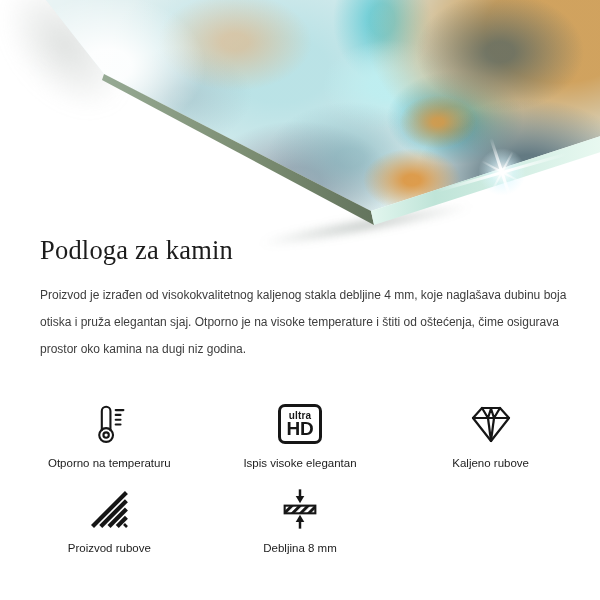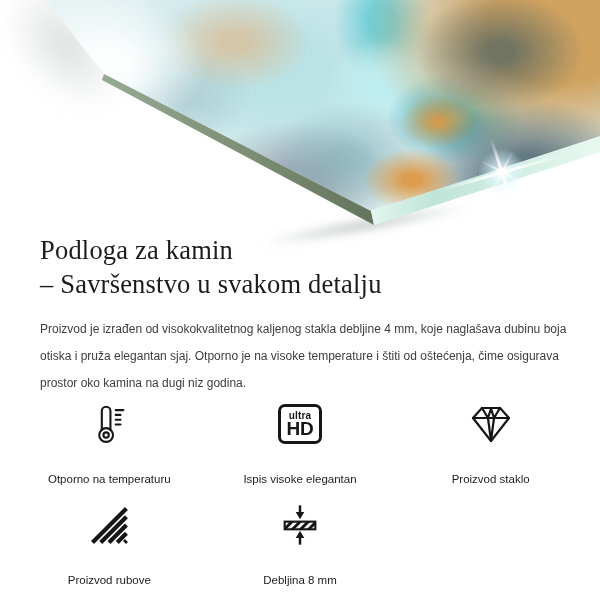--- a/index.html
+++ b/index.html
@@ -80,21 +80,21 @@
     color:var(--text-body,#3d3d3d);
   }
 
   
   .features {
     position:absolute; left:14px; top:400px; width:572px;
     display:grid; grid-template-columns: repeat(3, 1fr); row-gap:16px;
   }
   .feature { display:flex; flex-direction:column; align-items:center; }
   .feature .icon-wrap { height:48px; display:flex; align-items:center; justify-content:center; }
-  .feature .label { margin-top:25px; font-size:11.5px; color:var(--text-primary,#1c1c1c); white-space:nowrap;text-align:right; }
+  .feature .label { margin-top:9px; font-size:11.5px; color:var(--text-primary,#1c1c1c); white-space:nowrap;text-align:right; }
   .feature svg { display:block; }
 
   .hd-box {
     width:44px; height:40px; border:3px solid var(--icon-stroke,#161616); border-radius:7px;
     box-sizing:border-box; display:flex; flex-direction:column; align-items:center; justify-content:center;
     color:var(--icon-stroke,#161616);
   }
   .hd-top { font-size:10px; font-weight:700; line-height:10px; letter-spacing:.2px; }
   .hd-bottom { font-size:19px; font-weight:700; line-height:16px; letter-spacing:-.3px; }
 </style>
@@ -114,21 +114,20 @@
       <div class="ray ray-long"></div>
       <div class="ray ray-steep"></div>
       <div class="ray ray-d1"></div>
       <div class="ray ray-d2"></div>
     </div>
   </div>
 
   <div class="content">
     <h1 class="title">
       <span>Podloga za kamin</span>
-      <span>– Savršenstvo u svakom detalju</span>
     </h1>
     <p class="description">Proizvod je izrađen od visokokvalitetnog kaljenog stakla debljine 4 mm, koje naglašava dubinu boja otiska i pruža elegantan sjaj. Otporno je na visoke temperature i štiti od oštećenja, čime osigurava prostor oko kamina na dugi niz godina.</p>
   </div>
 
   <div class="features">
 
     <div class="feature">
       <div class="icon-wrap">
         <svg width="46" height="46" viewBox="0 0 48 48" fill="none" stroke="#161616" stroke-width="2.2" stroke-linecap="round" stroke-linejoin="round">
           <path d="M16.5 30.5 L16.5 10.5 A4.5 4.5 0 0 1 25.5 10.5 L25.5 30.5"></path>
@@ -157,21 +156,21 @@
     <div class="feature">
       <div class="icon-wrap">
         <svg width="48" height="48" viewBox="0 0 48 48" fill="none" stroke="#161616" stroke-width="2.2" stroke-linecap="round" stroke-linejoin="round">
           <path d="M15 8 L33 8 L42 18 L24 41 L6 18 Z"></path>
           <path d="M6 18 L42 18"></path>
           <path d="M15 8 L21 18 L24 8.5 L27 18 L33 8"></path>
           <path d="M21 18 L24 41"></path>
           <path d="M27 18 L24 41"></path>
         </svg>
       </div>
-      <div class="label">Proizvod staklo</div>
+      <div class="label">Kaljeno rubove</div>
     </div>
 
     <div class="feature">
       <div class="icon-wrap">
         <svg width="44" height="44" viewBox="0 0 48 48" stroke="#161616" stroke-width="4.6" stroke-linecap="butt">
           <line x1="6" y1="43" x2="43" y2="6"></line>
           <line x1="15" y1="43" x2="43" y2="15"></line>
           <line x1="24" y1="43" x2="43" y2="24"></line>
           <line x1="33" y1="43" x2="43" y2="33"></line>
           <line x1="41" y1="43" x2="43" y2="41"></line>

